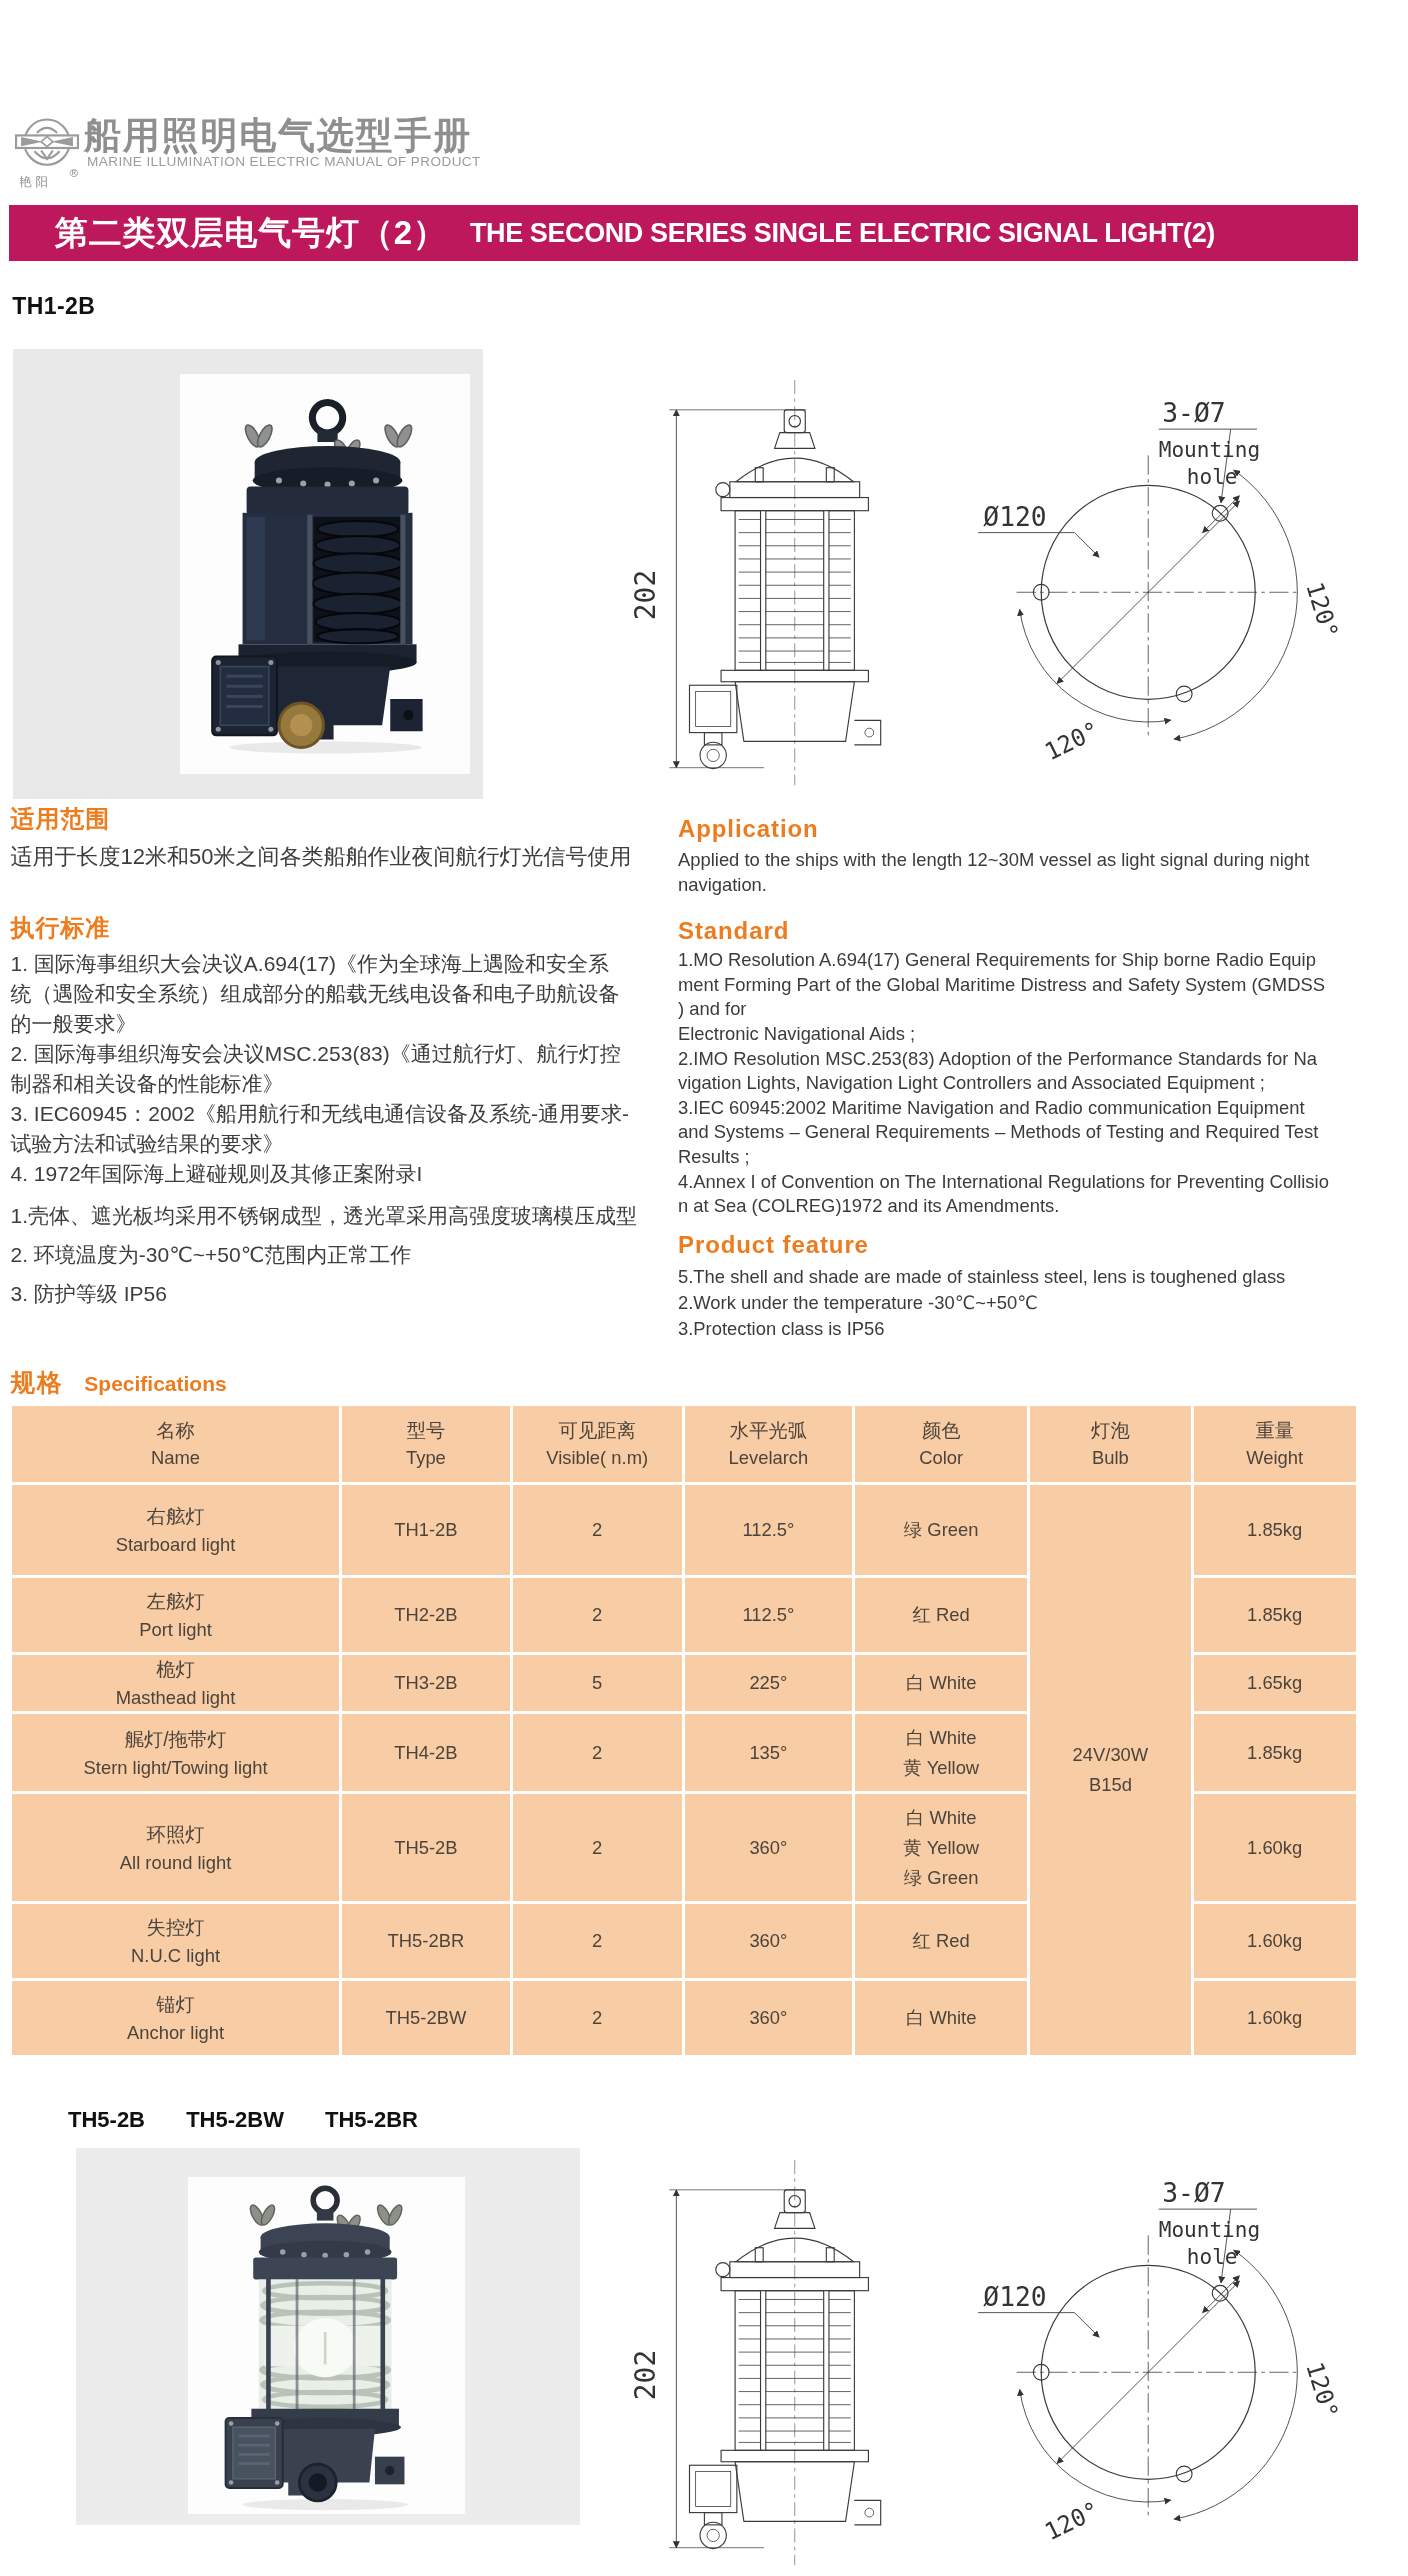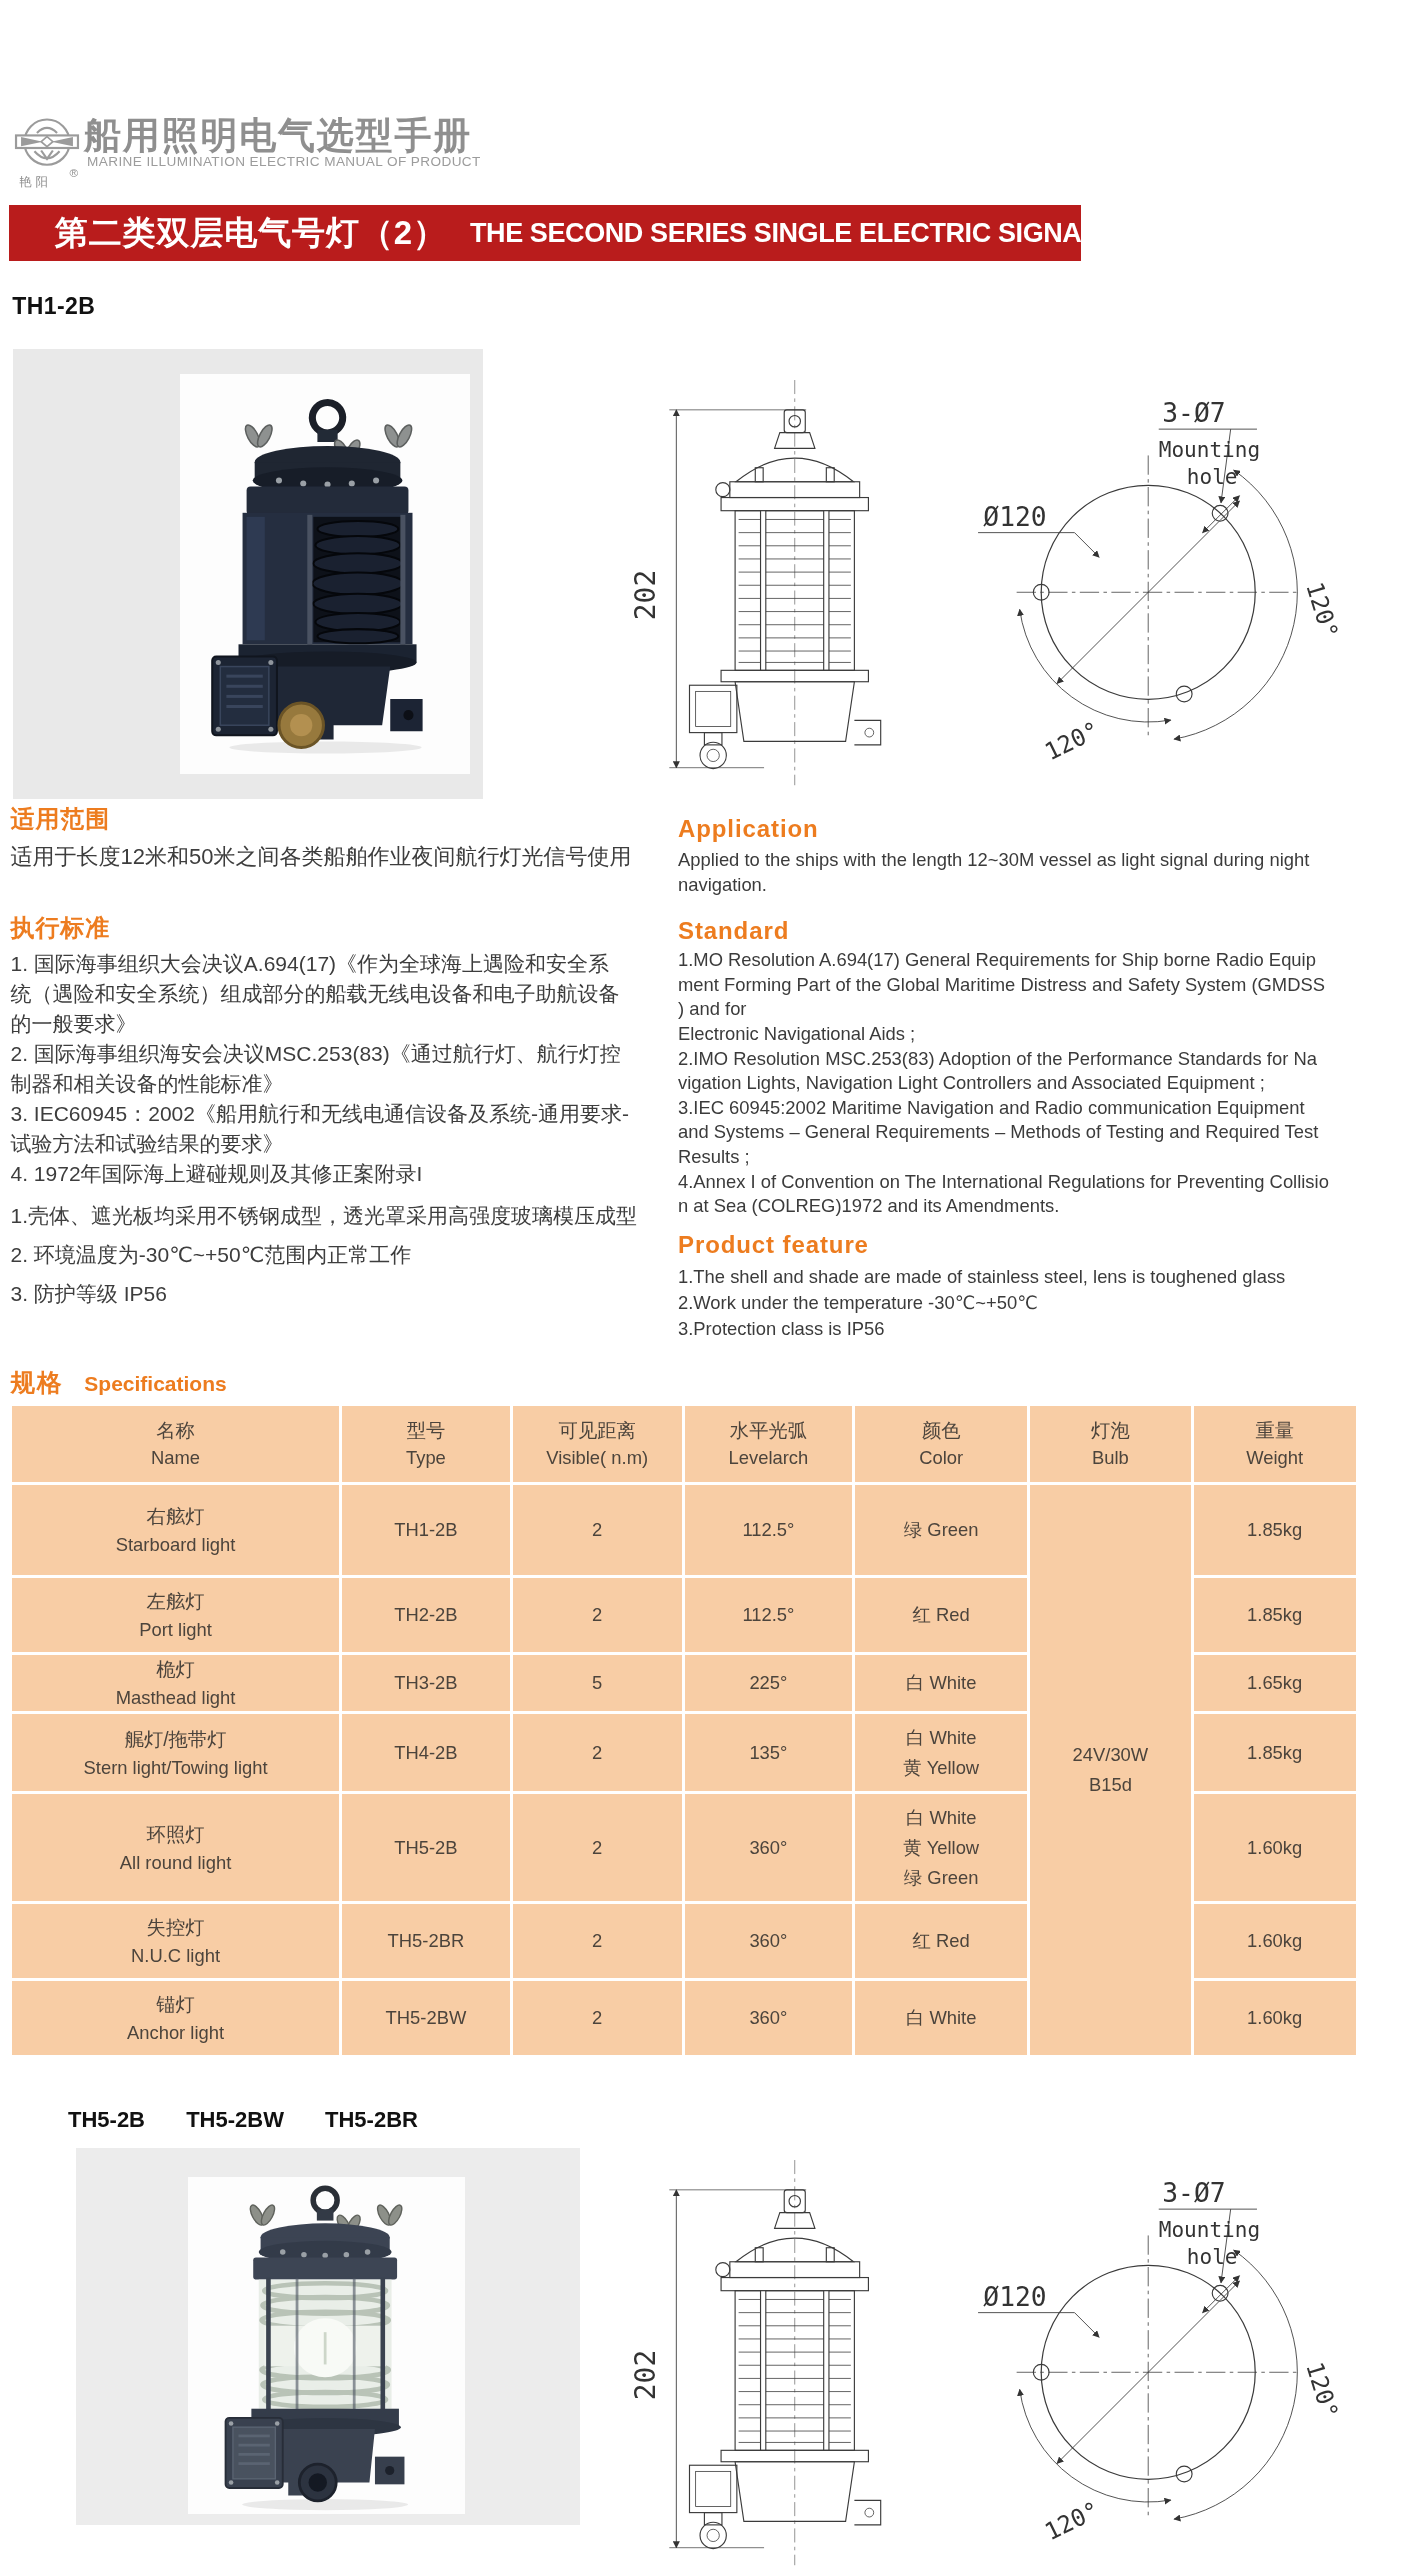--- a/index.html
+++ b/index.html
@@ -6,21 +6,21 @@
   .page{position:relative;width:1408px;height:2576px;background:#fff;overflow:hidden;
         font-family:"Liberation Sans","DejaVu Sans",sans-serif;}
   .abs{position:absolute;}
 
   
   .brand-logo{left:8.8px;top:112px;width:76px;height:77px;}
   .brand-title{left:84px;top:111px;font-size:37px;font-weight:bold;color:#8f8f8f;letter-spacing:1.8px;}
   .brand-sub{left:87px;top:154px;font-size:13.6px;color:#9c9c9c;letter-spacing:0.4px;}
 
   
-  .banner{left:8.8px;top:205px;width:1072px;height:56px;background:#b91c1c;color:#fff;
+  .banner{left:8.8px;top:205px;width:1349px;height:56px;background:#be185d;color:#fff;
           display:flex;align-items:center;white-space:nowrap;overflow:hidden;}
   .banner-cn{font-size:33px;font-weight:bold;margin-left:46px;letter-spacing:0.9px;}
   .banner-en{font-size:27px;font-weight:bold;margin-left:23px;letter-spacing:-0.4px;}
 
   
   .model-title{left:12.3px;top:293px;font-size:23px;font-weight:bold;color:#111;letter-spacing:0.4px;}
   .models-row{left:68px;top:2107px;font-size:22px;font-weight:bold;color:#111;}
   .models-row span{margin-right:35px;}
 
   
@@ -249,21 +249,21 @@
       <div>2.IMO Resolution MSC.253(83) Adoption of the Performance Standards for Na
 vigation Lights, Navigation Light Controllers and Associated Equipment ;</div>
       <div>3.IEC 60945:2002 Maritime Navigation and Radio communication Equipment
 and Systems – General Requirements – Methods of Testing and Required Test
 Results ;</div>
       <div>4.Annex I of Convention on The International Regulations for Preventing Collisio
 n at Sea (COLREG)1972 and its Amendments.</div>
     </div>
     <div class="sec-h" style="margin-top:12.3px;">Product feature</div>
     <div class="en-feat" style="margin-top:5.3px;">
-      <div>1.The shell and shade are made of stainless steel,  lens is toughened glass</div>
+      <div>5.The shell and shade are made of stainless steel,  lens is toughened glass</div>
       <div>2.Work under the temperature -30℃~+50℃</div>
       <div>3.Protection class is IP56</div>
     </div>
   </div>
 
   <div class="abs spec-head">
     <span class="cn">规格</span><span class="en">Specifications</span>
   </div>
 
   <table class="spec">

